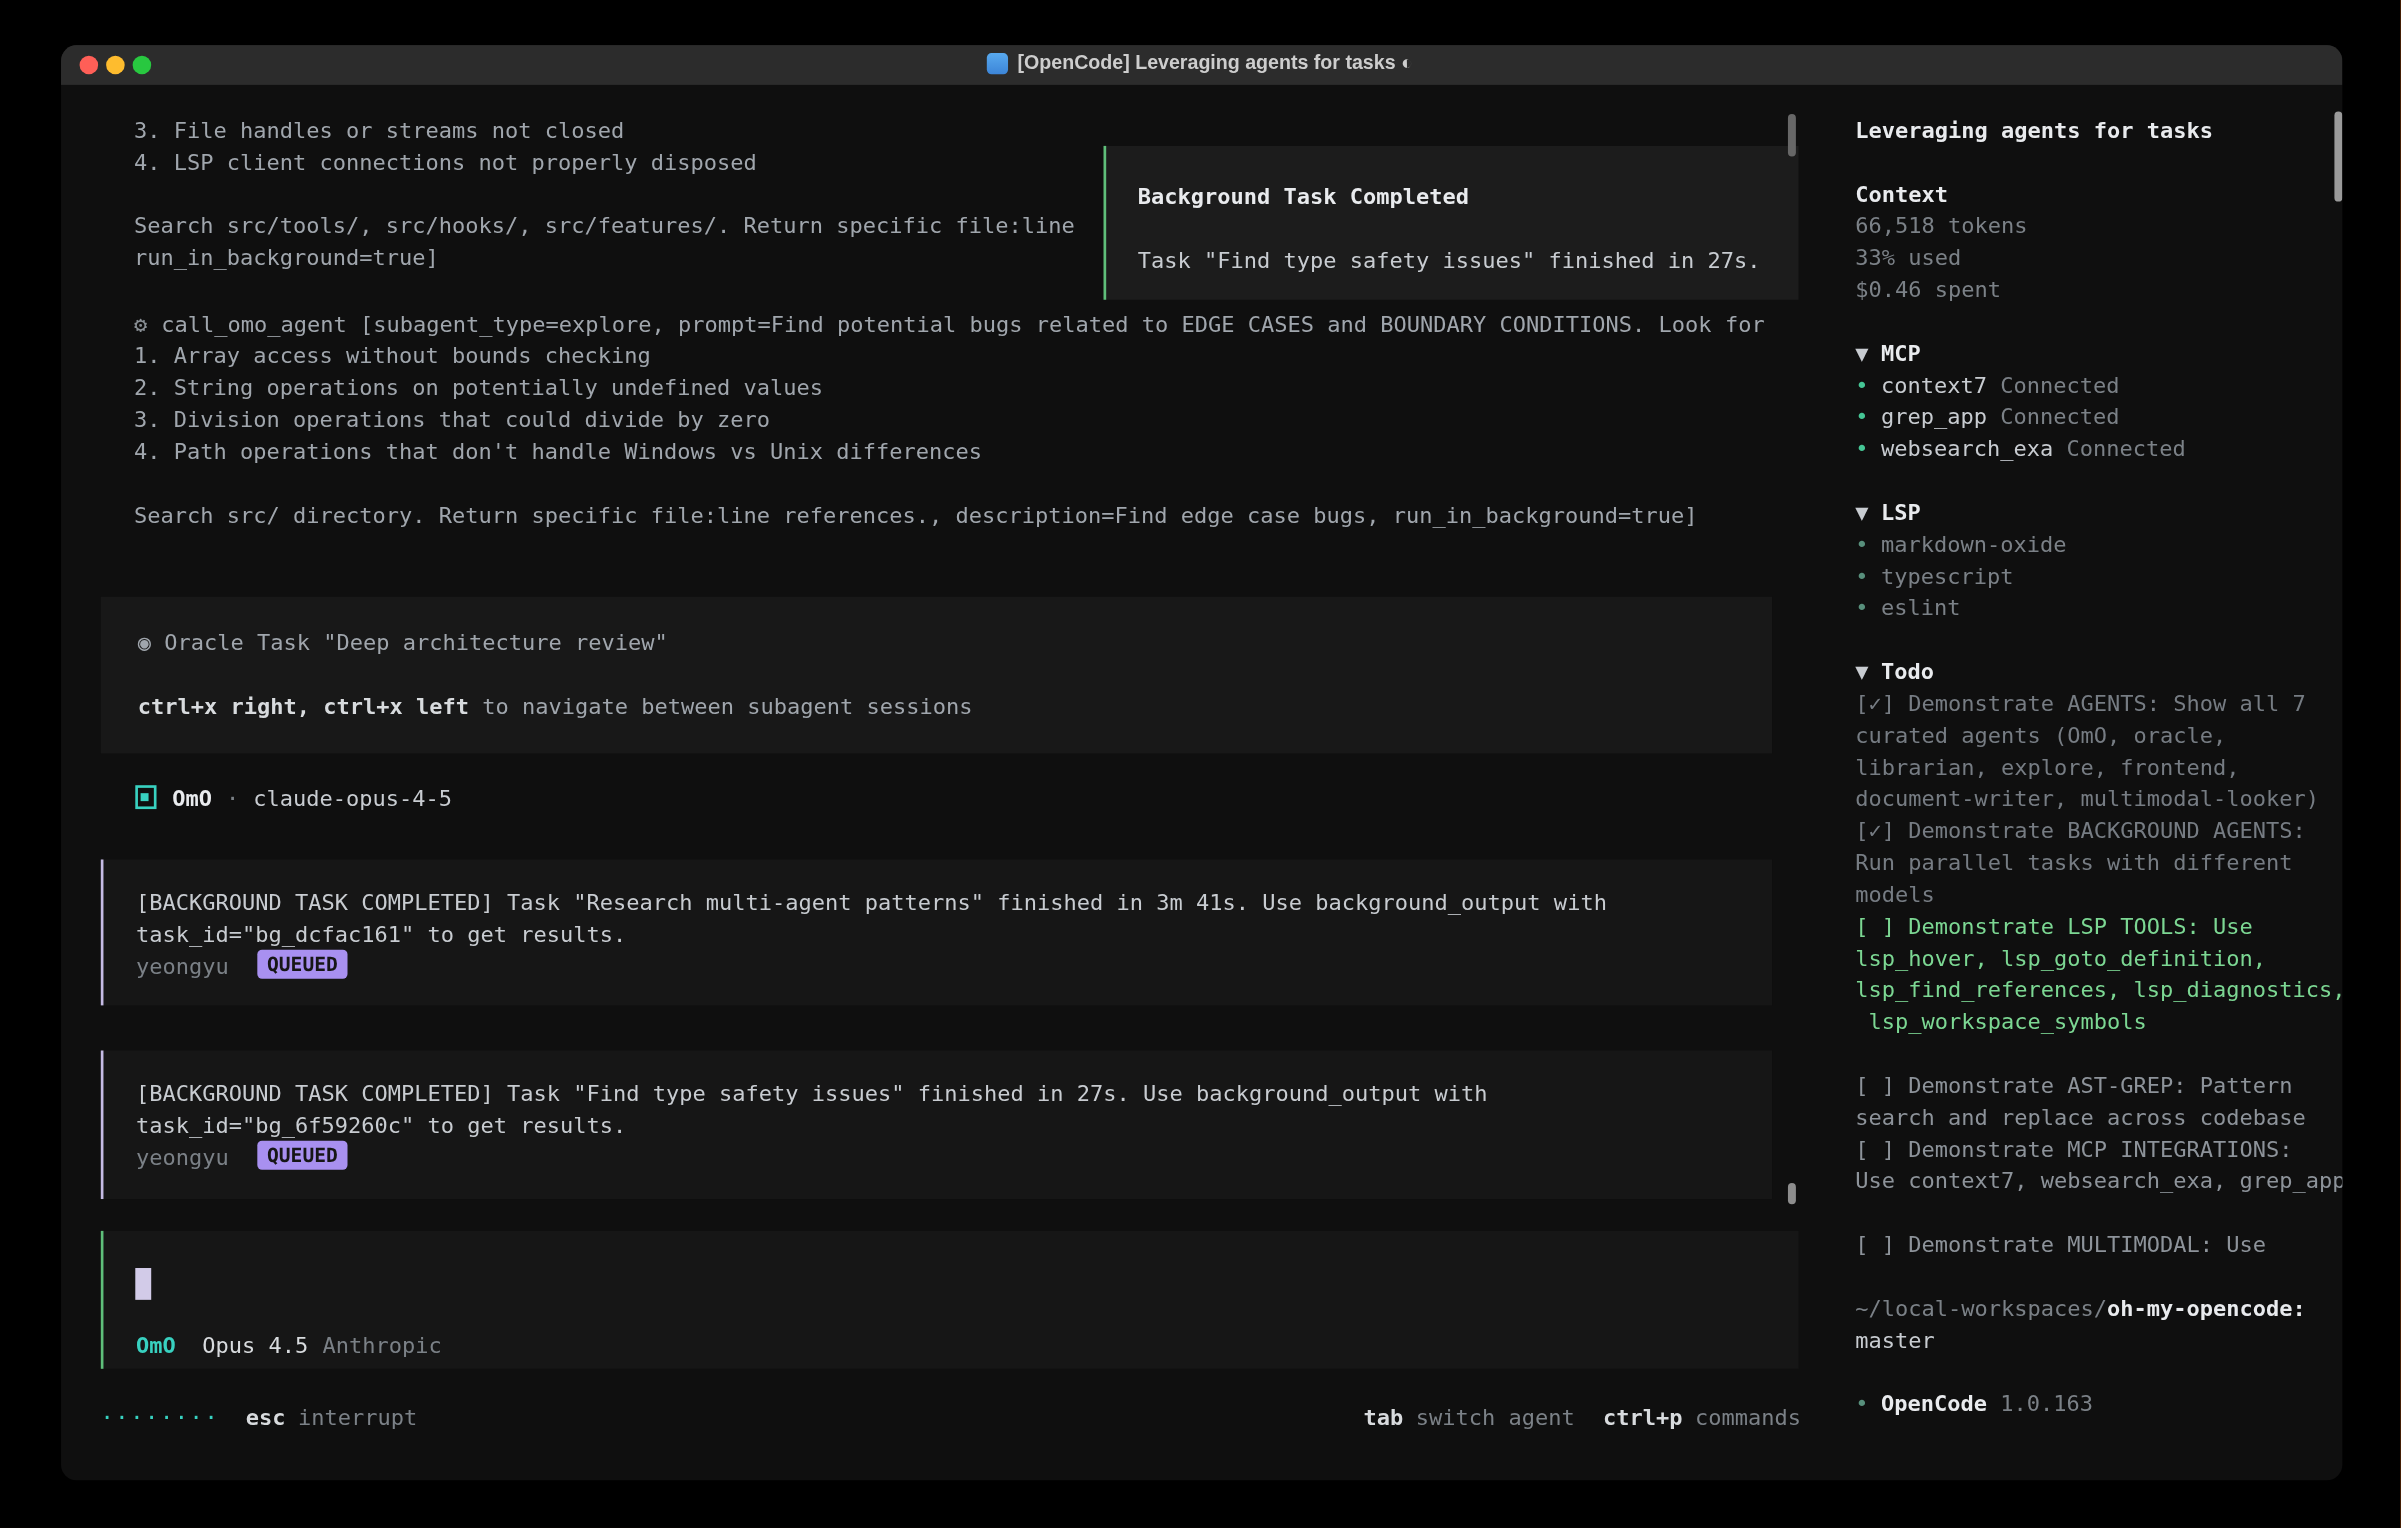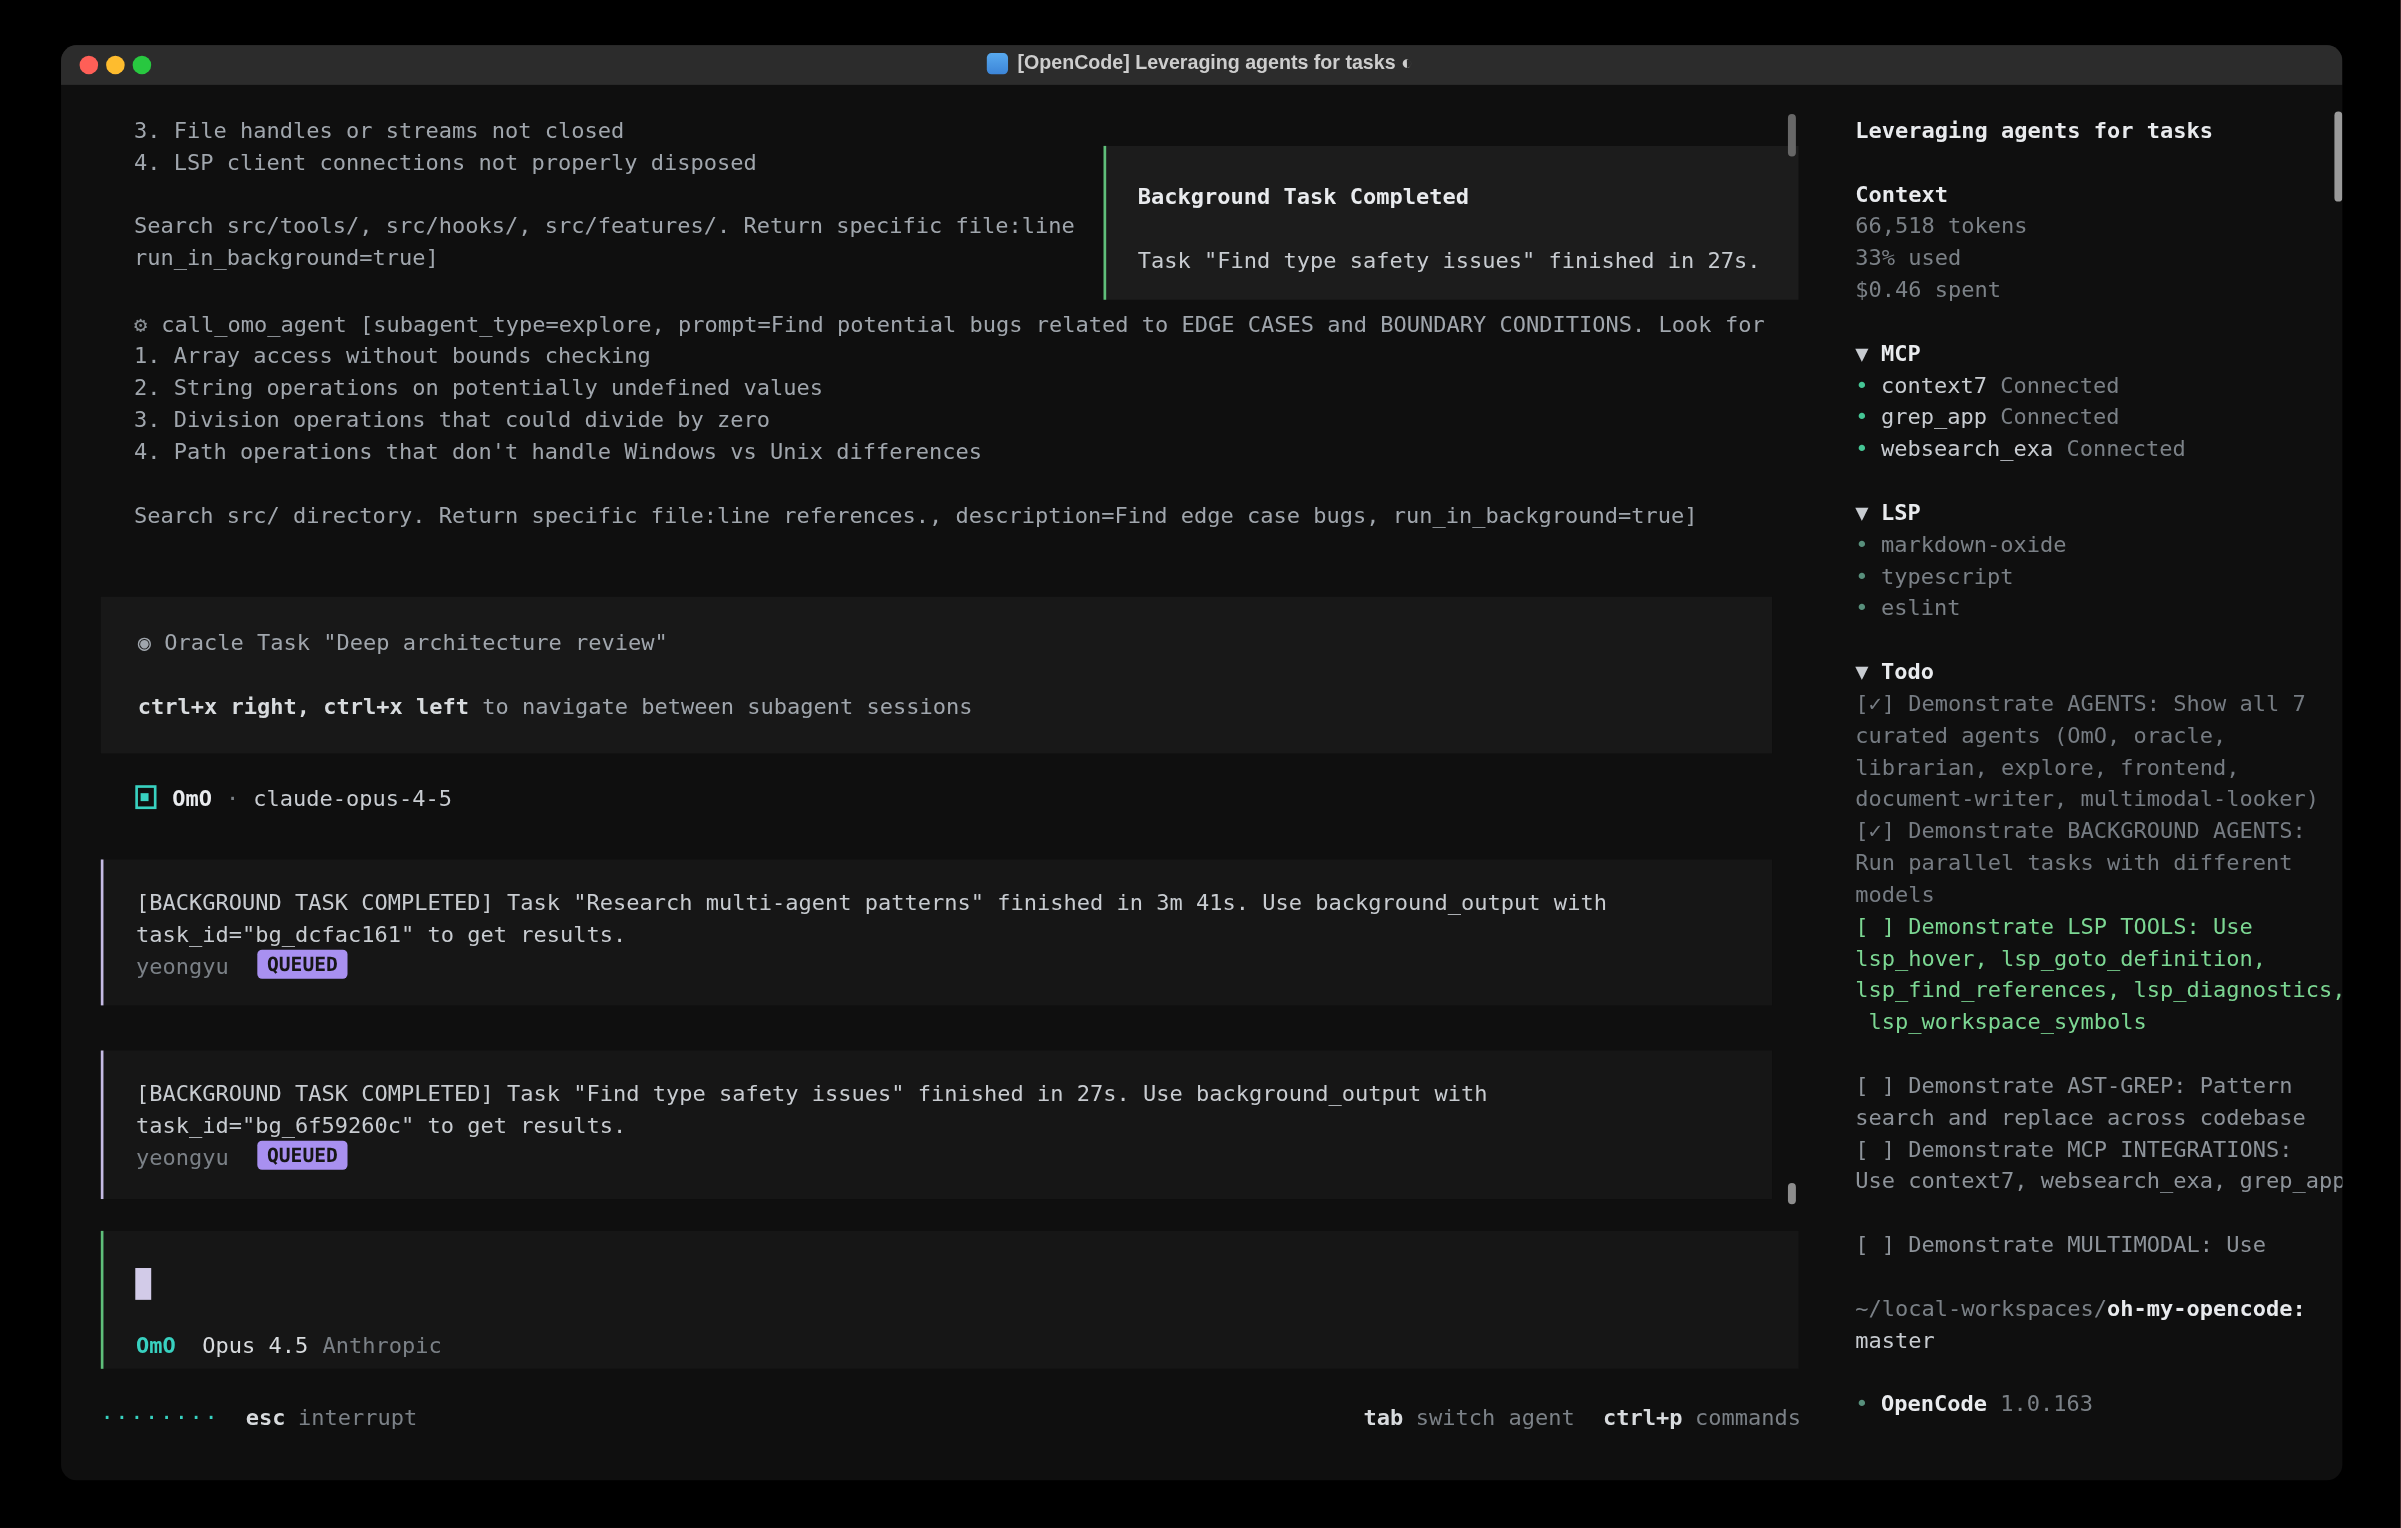--- a/index.html
+++ b/index.html
@@ -1,16 +1,16 @@
 <!DOCTYPE html>
 <html style="font-size:9.5px"><head>
 <meta charset="utf-8">
 <style>
   html,body{margin:0;padding:0;background:#000;}
-  #viewport{position:relative;width:2401px;height:1528px;background:#fca5a5;overflow:hidden;}
+  #viewport{position:relative;width:2401px;height:1528px;background:#f97316;overflow:hidden;}
   #screen{position:relative;width:905px;height:576px;background:#000;
           transform:scale(2.65274);transform-origin:0 0;
           font-family:"DejaVu Sans Mono","DejaVu Sans",monospace;
           font-size:8.3px;line-height:12px;color:#a0a6ad;}
   .abs{position:absolute;}
   .pre{white-space:pre;}
 
   
   .win{position:absolute;left:22.5px;top:16.5px;width:860px;height:541px;
        background:#0f0f0f;border-radius:5.9px;overflow:hidden;}

